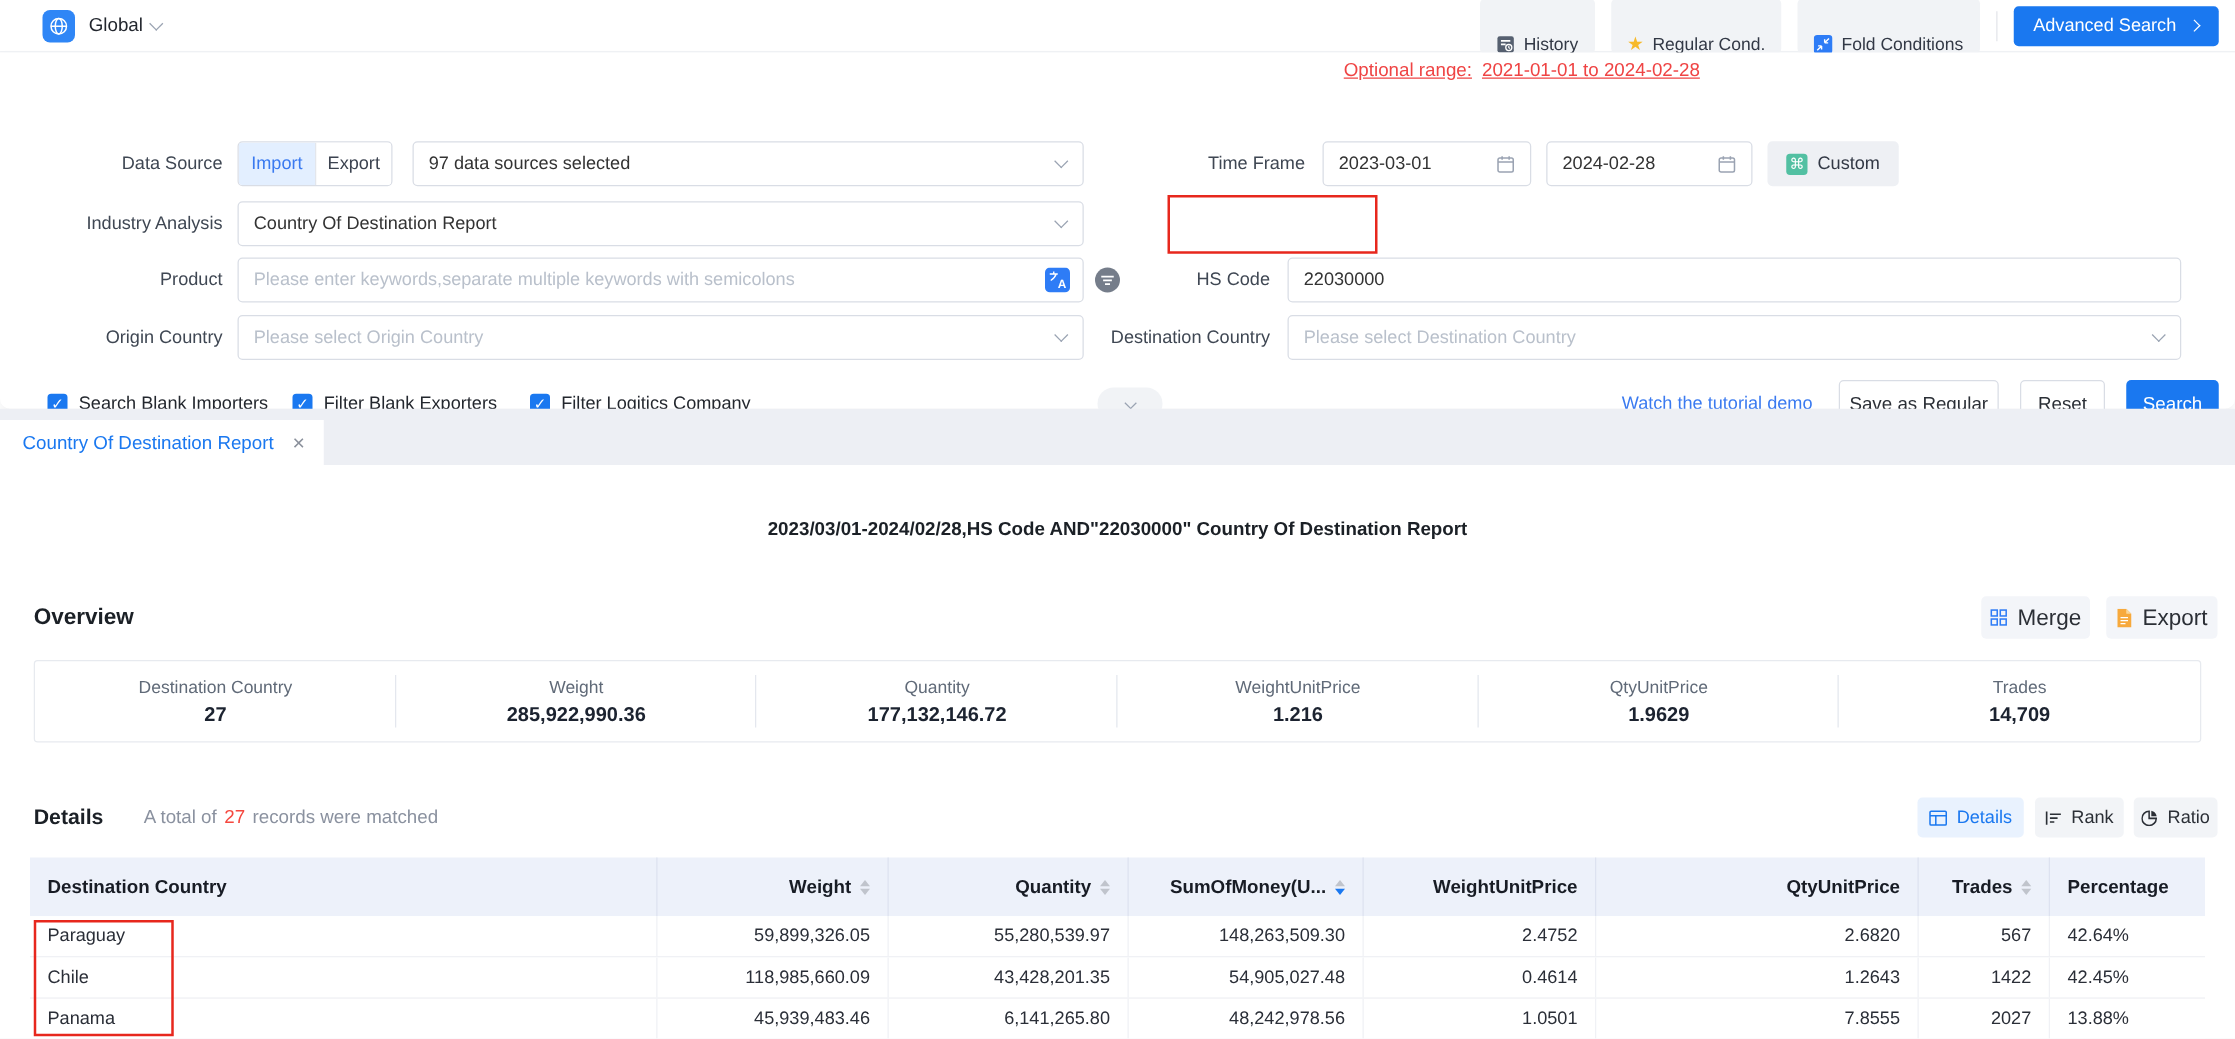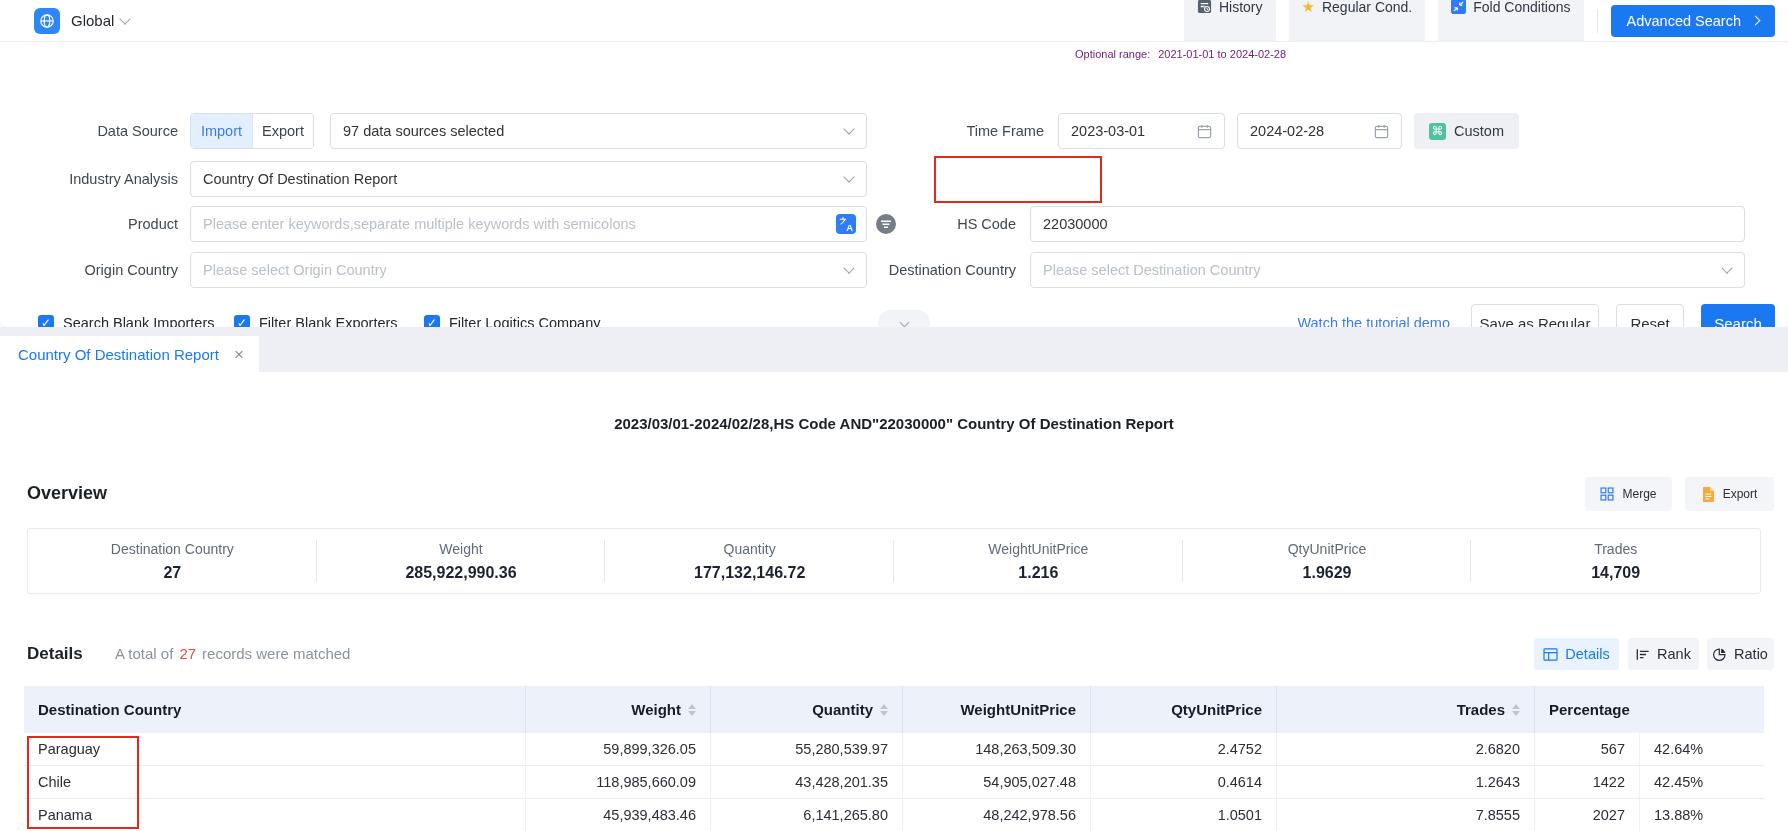--- a/index.html
+++ b/index.html
@@ -9,29 +9,29 @@
     font-family:"Liberation Sans", sans-serif; background:#fff; color:#2b2f36;
   }
   
   .topbar { position:absolute; left:0; top:0; width:1788px; height:42px; background:#fff;
             border-bottom:1px solid #eceef2; display:flex; align-items:center; }
   .brand { display:flex; align-items:center; margin-left:34px; cursor:pointer; }
   .brand-icon { width:26px; height:26px; border-radius:6px; background:#2f86f6; display:flex; align-items:center; justify-content:center; }
   .brand-label { font-size:15px; color:#23272e; margin:0 7px 0 11px; }
   .chev { display:inline-block; width:8px; height:8px; border-right:1.6px solid #9aa3b2; border-bottom:1.6px solid #9aa3b2; transform:rotate(45deg); margin-top:-4px; }
   .topbar-right { margin-left:auto; display:flex; align-items:center; gap:13px; padding-right:13px; }
-  .tb-btn { height:44px; border:none; border-radius:4px; background:#f1f3f6; display:inline-flex; align-items:flex-start; gap:7px; padding:0 13px; font-size:14px; color:#323845; font-family:inherit; cursor:pointer; }
+  .tb-btn { height:44px; border:none; border-radius:4px; background:#f1f3f6; display:inline-flex; align-items:flex-end; gap:7px; padding:0 13px; font-size:14px; color:#323845; font-family:inherit; cursor:pointer; }
   .tb-star { color:#f7ba2a; font-size:15px; line-height:1; }
   .vdiv { width:1px; height:24px; background:#e3e5ea; }
   .adv-btn { height:32px; border:none; border-radius:4px; background:#1a78f0; color:#fff; font-size:14.5px; display:inline-flex; align-items:center; gap:11px; padding:0 16px; font-family:inherit; cursor:pointer; }
   .chev-right { display:inline-block; width:7px; height:7px; border-right:1.7px solid #fff; border-bottom:1.7px solid #fff; transform:rotate(-45deg); }
   
   .filter-panel { position:absolute; left:0; top:42px; width:1788px; height:285px; background:#fff;
                   border-radius:0 0 8px 8px; box-shadow:0 4px 8px rgba(31,45,61,.06); }
-  .optional-range { position:absolute; left:1075px; top:6px; font-size:11px; color:#701a75; white-space:nowrap; }
+  .optional-range { position:absolute; left:1075px; top:6px; font-size:15px; color:#ef4444; white-space:nowrap;text-decoration:underline; }
   .optional-range .orv { margin-left:8px; }
   .fl-label { position:absolute; height:36px; line-height:36px; font-size:14.5px; color:#3f4753; text-align:right; width:150px; white-space:nowrap; }
   .field { position:absolute; height:36px; border:1px solid #d9dde5; border-radius:4px; background:#fff;
            display:flex; align-items:center; padding:0 12px; font-size:14.5px; color:#333; cursor:pointer; }
   .field .ph { color:#b9c0cb; }
   .field .sel-arrow { position:absolute; right:13px; top:15px; }
   .seg { position:absolute; height:36px; border:1px solid #d9dde5; border-radius:4px; overflow:hidden; display:flex; }
   .seg-item { width:61px; display:flex; align-items:center; justify-content:center; font-size:14.5px; cursor:pointer; }
   .seg-import { background:#e3efff; color:#3a7af0; }
   .seg-export { background:#fff; color:#3c4350; border-left:1px solid #e3e6ec; }
@@ -52,21 +52,21 @@
   .btn-plain { position:absolute; top:262px; height:38px; background:#fff; border:1px solid #d9dde5; border-radius:4px; font-size:15px; color:#2b2f36; font-family:inherit; cursor:pointer; }
   .btn-primary { position:absolute; top:262px; height:38px; background:#1a78f0; border:none; border-radius:4px; font-size:15px; color:#fff; font-family:inherit; cursor:pointer; }
   
   .workspace-bg { position:absolute; left:0; top:327px; width:1788px; height:504px; background:#edeff4; }
   .tab { position:absolute; left:0; top:336px; width:259px; height:36px; background:#fff; display:flex; align-items:center; padding:0 15px 0 18px; cursor:pointer; }
   .tab-label { color:#1a78f0; font-size:15px; white-space:nowrap; }
   .tab-close { margin-left:auto; color:#8b919c; font-size:17px; line-height:1; cursor:pointer; }
   .content { position:absolute; left:0; top:372px; width:1788px; height:459px; background:#fff; }
   .report-title { position:absolute; left:0; top:415px; width:1788px; text-align:center; font-size:15px; font-weight:bold; color:#1b2026; }
   .sec-heading { position:absolute; font-size:18px; font-weight:bold; color:#1b2026; }
-  .chip-btn { position:absolute; height:34px; background:#f3f5f9; border:none; border-radius:4px; display:inline-flex; align-items:center; justify-content:center; gap:8px; font-size:12px; color:#2b2f36; font-family:inherit; cursor:pointer; }
+  .chip-btn { position:absolute; height:34px; background:#f3f5f9; border:none; border-radius:4px; display:inline-flex; align-items:center; justify-content:center; gap:8px; font-size:18px; color:#2b2f36; font-family:inherit; cursor:pointer; }
   
   .stats { position:absolute; left:27px; top:528px; width:1734px; height:66px; border:1px solid #e7eaef; border-radius:3px; display:flex; }
   .stat-cell { flex:1; position:relative; display:flex; flex-direction:column; align-items:center; justify-content:center; gap:7px; }
   .stat-cell:not(:last-child)::after { content:""; position:absolute; right:0; top:11px; bottom:11px; width:1px; background:#e4e7ee; }
   .stat-label { font-size:14px; color:#606a78; }
   .stat-value { font-size:16px; font-weight:bold; color:#1c2330; }
   
   .match-text { position:absolute; left:115px; top:637px; height:34px; line-height:34px; font-size:15px; color:#8a919f; }
   .match-count { color:#f5483f; margin:0 6px; }
   .view-btn { position:absolute; top:638px; height:32px; border:none; border-radius:4px; display:inline-flex; align-items:center; justify-content:center; gap:7px; font-size:14.5px; font-family:inherit; cursor:pointer; }
@@ -341,20 +341,27 @@
           </span>
       </div>
       <div class="tcell ta-r">
         <span>Quantity</span>
         <span class="sorter">
             <span class="car-up"></span>
             <span class="car-down"></span>
           </span>
       </div>
       <div class="tcell ta-r">
+        <span>SumOfMoney(U...</span>
+        <span class="sorter">
+            <span class="car-up"></span>
+            <span class="car-down car-active"></span>
+          </span>
+      </div>
+      <div class="tcell ta-r">
         <span>WeightUnitPrice</span>
       </div>
       <div class="tcell ta-r">
         <span>QtyUnitPrice</span>
       </div>
       <div class="tcell ta-r">
         <span>Trades</span>
         <span class="sorter">
             <span class="car-up"></span>
             <span class="car-down"></span>

